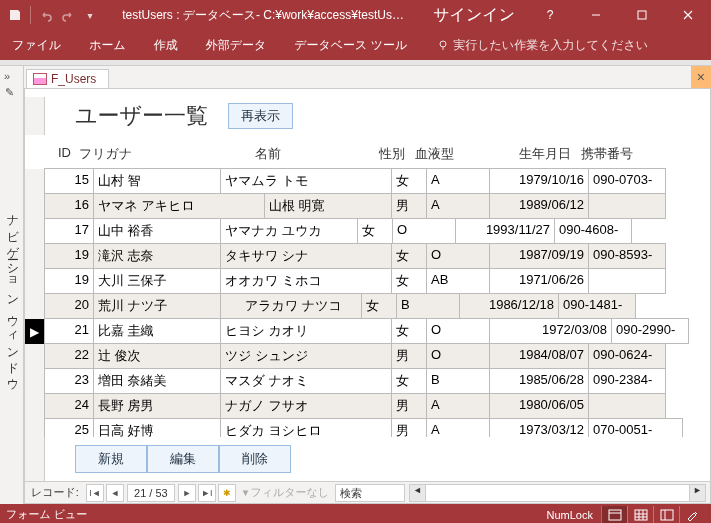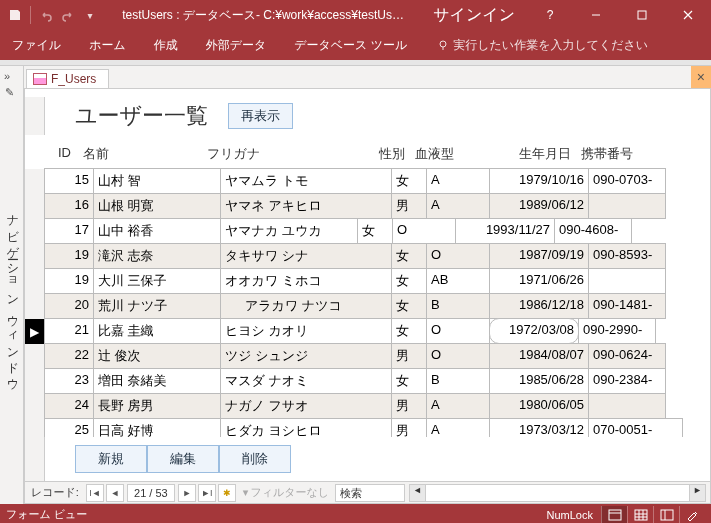--- a/index.html
+++ b/index.html
@@ -160,43 +160,43 @@
     <div class="form-area">
       <div class="form-header">
         <div class="pusher" style="height:38px; margin-right:0;"></div>
         <div class="form-title">ユーザー一覧</div>
         <button class="refresh-btn">再表示</button>
       </div>
 
       <div class="grid-wrap">
         <div class="col-head">
           <div class="ch r" style="width:50px;">ID</div>
+          <div class="ch" style="width:172px;">フリガナ</div>
           <div class="ch" style="width:128px;padding-left:8px;">名前</div>
-          <div class="ch" style="width:172px;">フリガナ</div>
           <div class="ch" style="width:36px;">性別</div>
           <div class="ch" style="width:64px;">血液型</div>
           <div class="ch r" style="width:100px;">生年月日</div>
           <div class="ch" style="width:78px;padding-left:6px;">携帯番号</div>
         </div>
         <div class="rows" id="rows">
             <div class="row">
               <div class="rowsel"></div>
               <div class="cell r" style="width: 50px;">15</div>
               <div class="cell" style="width: 128px;">山村 智</div>
               <div class="cell" style="width: 172px;">ヤマムラ トモ</div>
               <div class="cell" style="width: 36px;">女</div>
               <div class="cell" style="width: 64px;">A</div>
               <div class="cell r" style="width: 100px;">1979/10/16</div>
               <div class="cell" style="width: 78px;">090-0703-</div>
             </div>
             <div class="row alt">
               <div class="rowsel"></div>
               <div class="cell r" style="width: 50px;">16</div>
+              <div class="cell" style="width: 172px;">ヤマネ アキヒロ</div>
               <div class="cell" style="width: 128px;">山根 明寛</div>
-              <div class="cell" style="width: 172px;">ヤマネ アキヒロ</div>
               <div class="cell" style="width: 36px;">男</div>
               <div class="cell" style="width: 64px;">A</div>
               <div class="cell r" style="width: 100px;">1989/06/12</div>
               <div class="cell" style="width: 78px;"></div>
             </div>
             <div class="row">
               <div class="rowsel"></div>
               <div class="cell r" style="width: 50px;">17</div>
               <div class="cell" style="width: 128px;">山中 裕香</div>
               <div class="cell" style="width: 138px;">ヤマナカ ユウカ</div>
@@ -222,34 +222,34 @@
               <div class="cell" style="width: 172px;">オオカワ ミホコ</div>
               <div class="cell" style="width: 36px;">女</div>
               <div class="cell" style="width: 64px;">AB</div>
               <div class="cell r" style="width: 100px;">1971/06/26</div>
               <div class="cell" style="width: 78px;"></div>
             </div>
             <div class="row alt">
               <div class="rowsel"></div>
               <div class="cell r" style="width: 50px;">20</div>
               <div class="cell" style="width: 128px;">荒川 ナツ子</div>
-              <div class="cell" style="width: 172px; padding-left: 24px;">アラカワ ナツコ</div>
+              <div class="cell" style="width: 142px; padding-left: 24px;">アラカワ ナツコ</div>
               <div class="cell" style="width: 36px;">女</div>
               <div class="cell" style="width: 64px;">B</div>
               <div class="cell r" style="width: 100px;">1986/12/18</div>
               <div class="cell" style="width: 78px;">090-1481-</div>
             </div>
             <div class="row">
               <div class="rowsel cur">▶</div>
               <div class="cell r" style="width: 50px;">21</div>
               <div class="cell" style="width: 128px;">比嘉 圭織</div>
               <div class="cell" style="width: 172px;">ヒヨシ カオリ</div>
               <div class="cell" style="width: 36px;">女</div>
               <div class="cell" style="width: 64px;">O</div>
-              <div class="cell r" style="width: 90px; border-radius: 10px;">1972/03/08</div>
+              <div class="cell r" style="width: 123px;">1972/03/08</div>
               <div class="cell" style="width: 78px;">090-2990-</div>
             </div>
             <div class="row alt">
               <div class="rowsel"></div>
               <div class="cell r" style="width: 50px;">22</div>
               <div class="cell" style="width: 128px;">辻 俊次</div>
               <div class="cell" style="width: 172px;">ツジ シュンジ</div>
               <div class="cell" style="width: 36px;">男</div>
               <div class="cell" style="width: 64px;">O</div>
               <div class="cell r" style="width: 100px;">1984/08/07</div>

